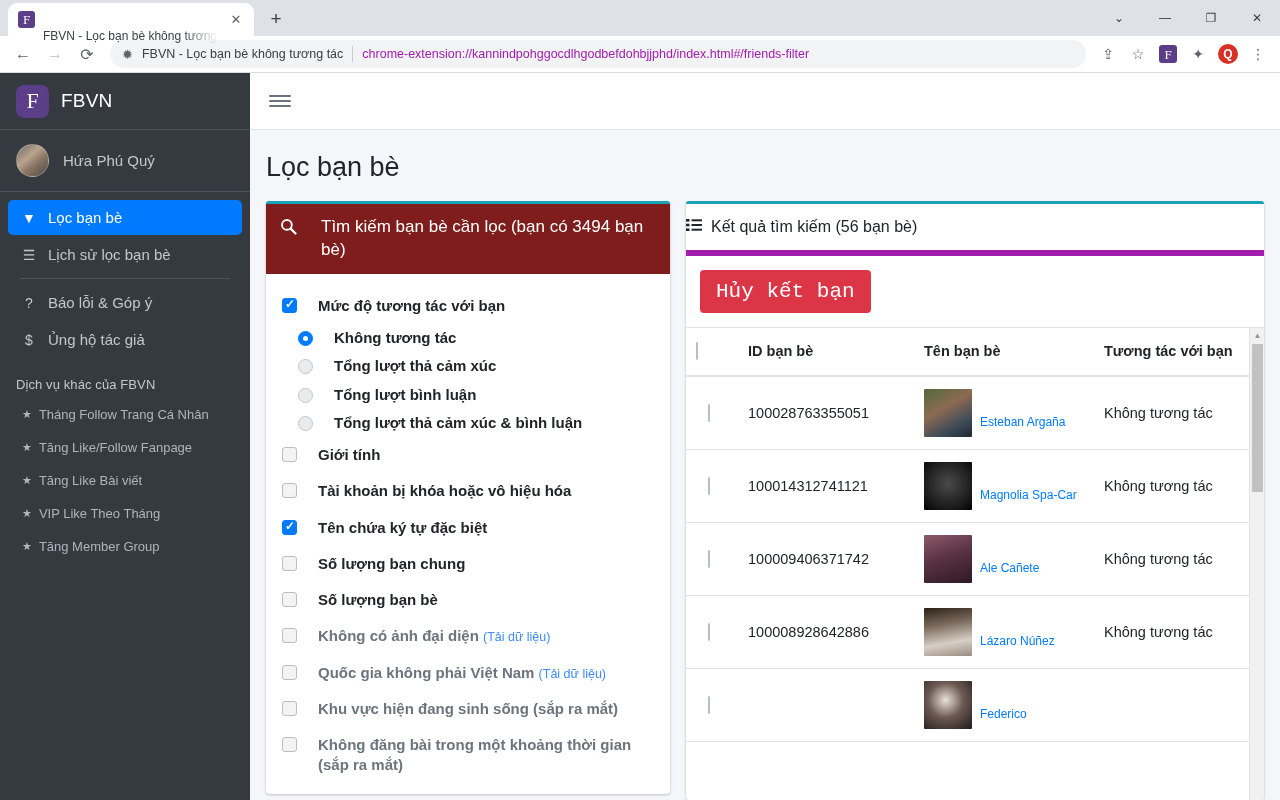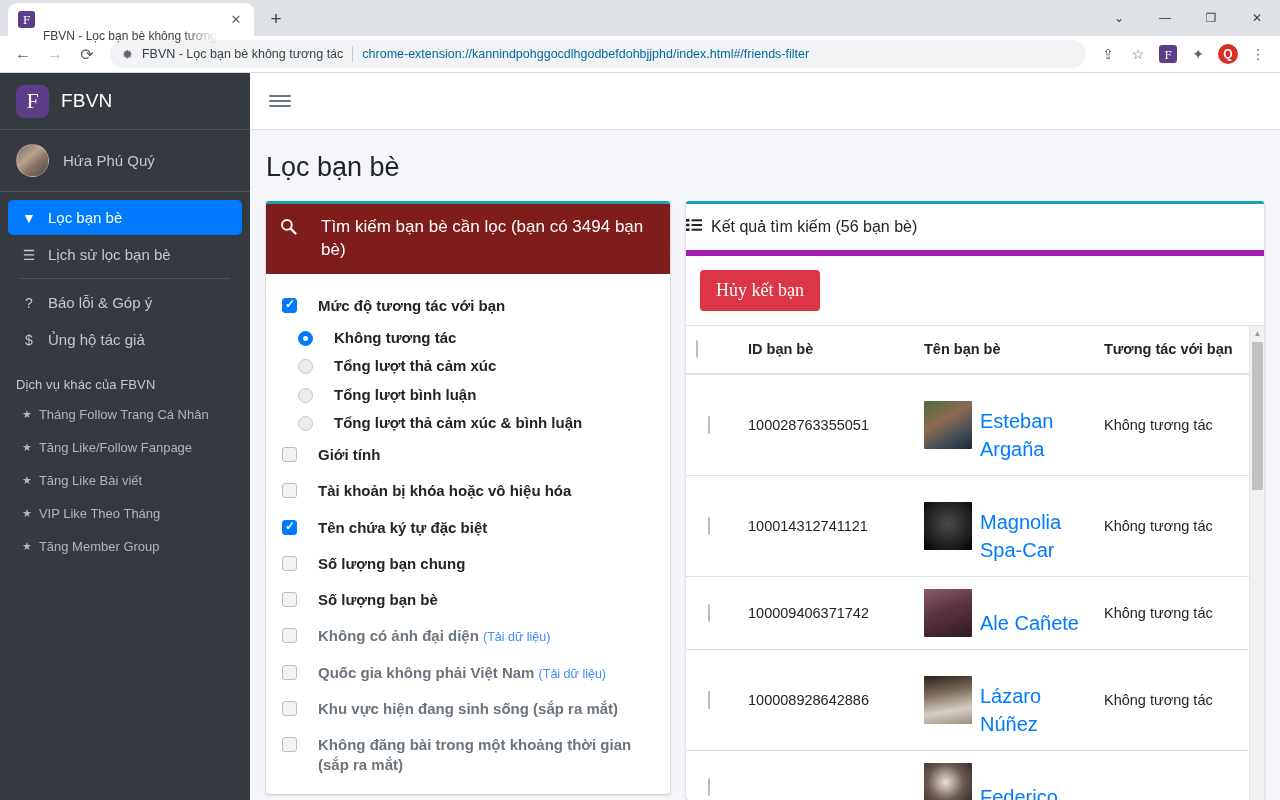--- a/index.html
+++ b/index.html
@@ -60,21 +60,21 @@
   .navbtn.disabled { color: #bdc1c6; }
   .omnibox {
     flex: 1 1 auto; height: 28px; background: #f1f3f4; border-radius: 14px;
     display: flex; align-items: center; padding: 0 12px; gap: 9px;
     margin: 0 6px; overflow: hidden;
   }
   .omni-ext-icon { color: #5f6368; font-size: 13px; display: flex; }
   .omni-name { font-size: 12.5px; color: #3c4043; white-space: nowrap; }
   .omni-sep { width: 1px; height: 16px; background: #c8ccd0; }
   .omni-url {
-    font-size: 12.5px; color: #0369a1; white-space: nowrap; overflow: hidden;
+    font-size: 12.5px; color: #a21caf; white-space: nowrap; overflow: hidden;
     flex: 1 1 auto;
   }
   .tbicon {
     width: 28px; height: 28px; display: flex; align-items: center;
     justify-content: center; color: #5f6368; font-size: 14px;
   }
   .ext-badge {
     width: 18px; height: 18px; background: #5c3d87; border-radius: 3px;
     color: #fff; font-family: "Liberation Serif", serif; font-size: 13px;
     display: flex; align-items: center; justify-content: center; line-height: 1;
@@ -194,40 +194,40 @@
   }
   .opt-label { font-size: 15px; color: #212529; font-weight: bold; line-height: 1.35; }
   .opt-label.sub { font-size: 15px; }
   .opt-label.muted { color: #6c757d; }
   .opt-hint { color: #3d8bfd; font-weight: normal; font-size: 12.5px; }
 
   
   .action-bar { padding: 14px; border-bottom: 1px solid #dee2e6; }
   .btn-danger {
     background: #dc3545; color: #ffffff; border: none; border-radius: 4px;
-    padding: 10px 16px; font-size: 18px; font-family: Liberation Serif, serif; cursor: pointer;
+    padding: 10px 16px; font-size: 21px; font-family: Liberation Mono, monospace; cursor: pointer;
   }
   .table-wrap { position: relative; flex: 1 1 auto; overflow: hidden; }
   table { width: 100%; border-collapse: collapse; table-layout: fixed; }
   th {
     text-align: left; font-size: 14.5px; color: #212529; font-weight: bold;
     padding: 14px 10px; border-bottom: 2px solid #dee2e6; vertical-align: middle;
     line-height: 1.3;
   }
   td {
     font-size: 14.5px; color: #212529; padding: 12px 10px;
     border-bottom: 1px solid #dee2e6; vertical-align: middle;
   }
   .col-chk { width: 52px; }
   .col-id { width: 176px; }
   .col-name { width: 180px; }
   .cell-chk { padding-left: 22px; }
   .name-cell { display: flex; align-items: center; gap: 8px; }
   .thumb { width: 48px; height: 48px; flex: 0 0 48px; border-radius: 1px; }
-  .friend-link { color: #007bff; font-size: 20px; line-height: 1.4; margin-top: 20px; }
+  .friend-link { color: #007bff; font-size: 12px; line-height: 1.4; margin-top: 20px; }
   .scroll-rail {
     position: absolute; right: 0; top: 0; width: 15px; height: 100%;
     background: #f1f1f1; border-left: 1px solid #e4e4e4;
   }
   .scroll-arrow {
     width: 15px; height: 14px; display: flex; align-items: center;
     justify-content: center; color: #969696; font-size: 8px;
   }
   .scroll-thumb {
     position: absolute; top: 16px; left: 2px; width: 11px; height: 148px;

